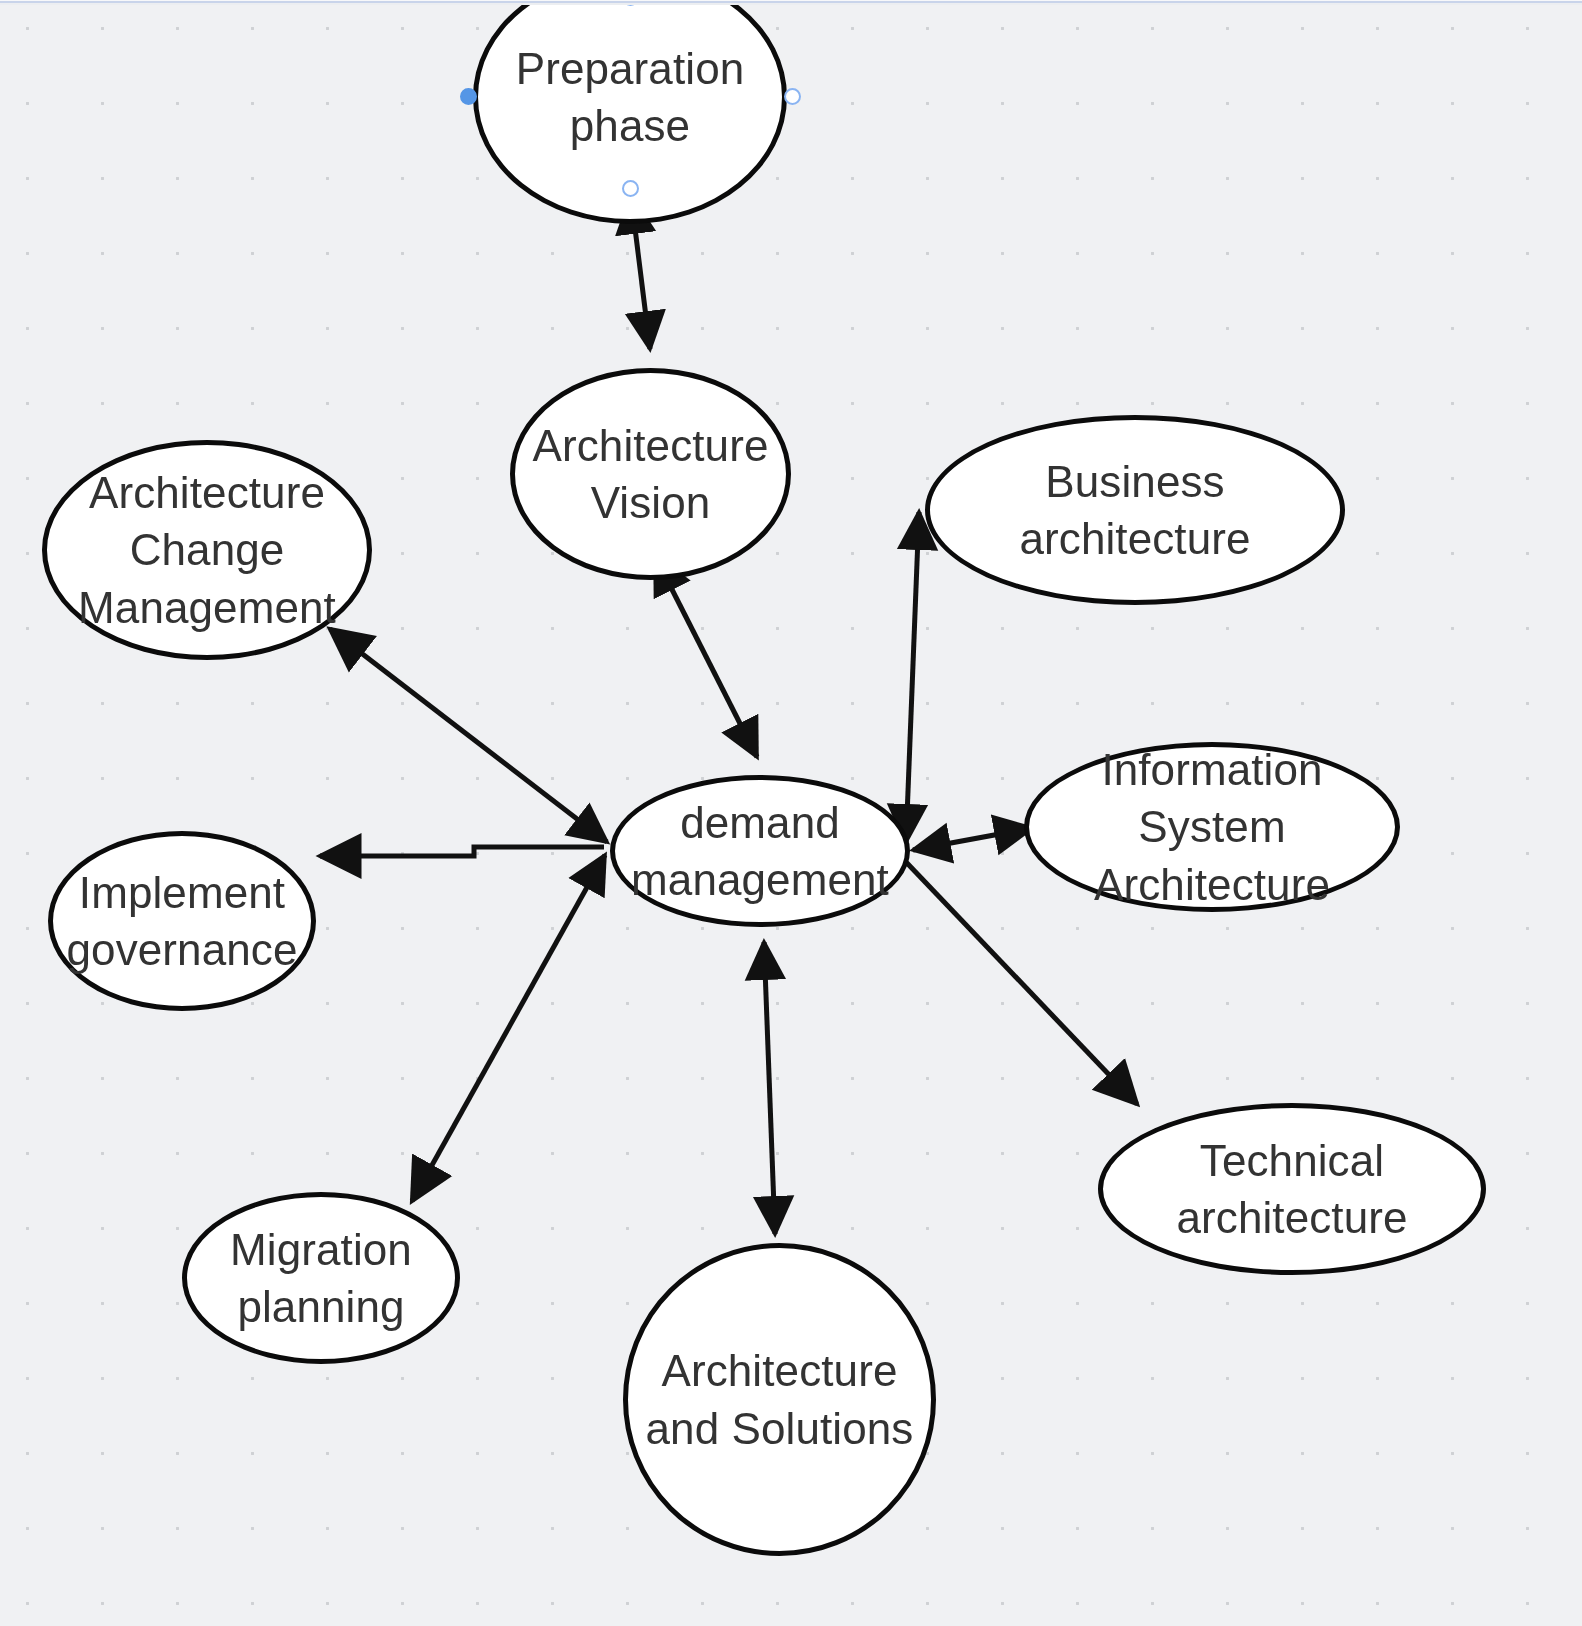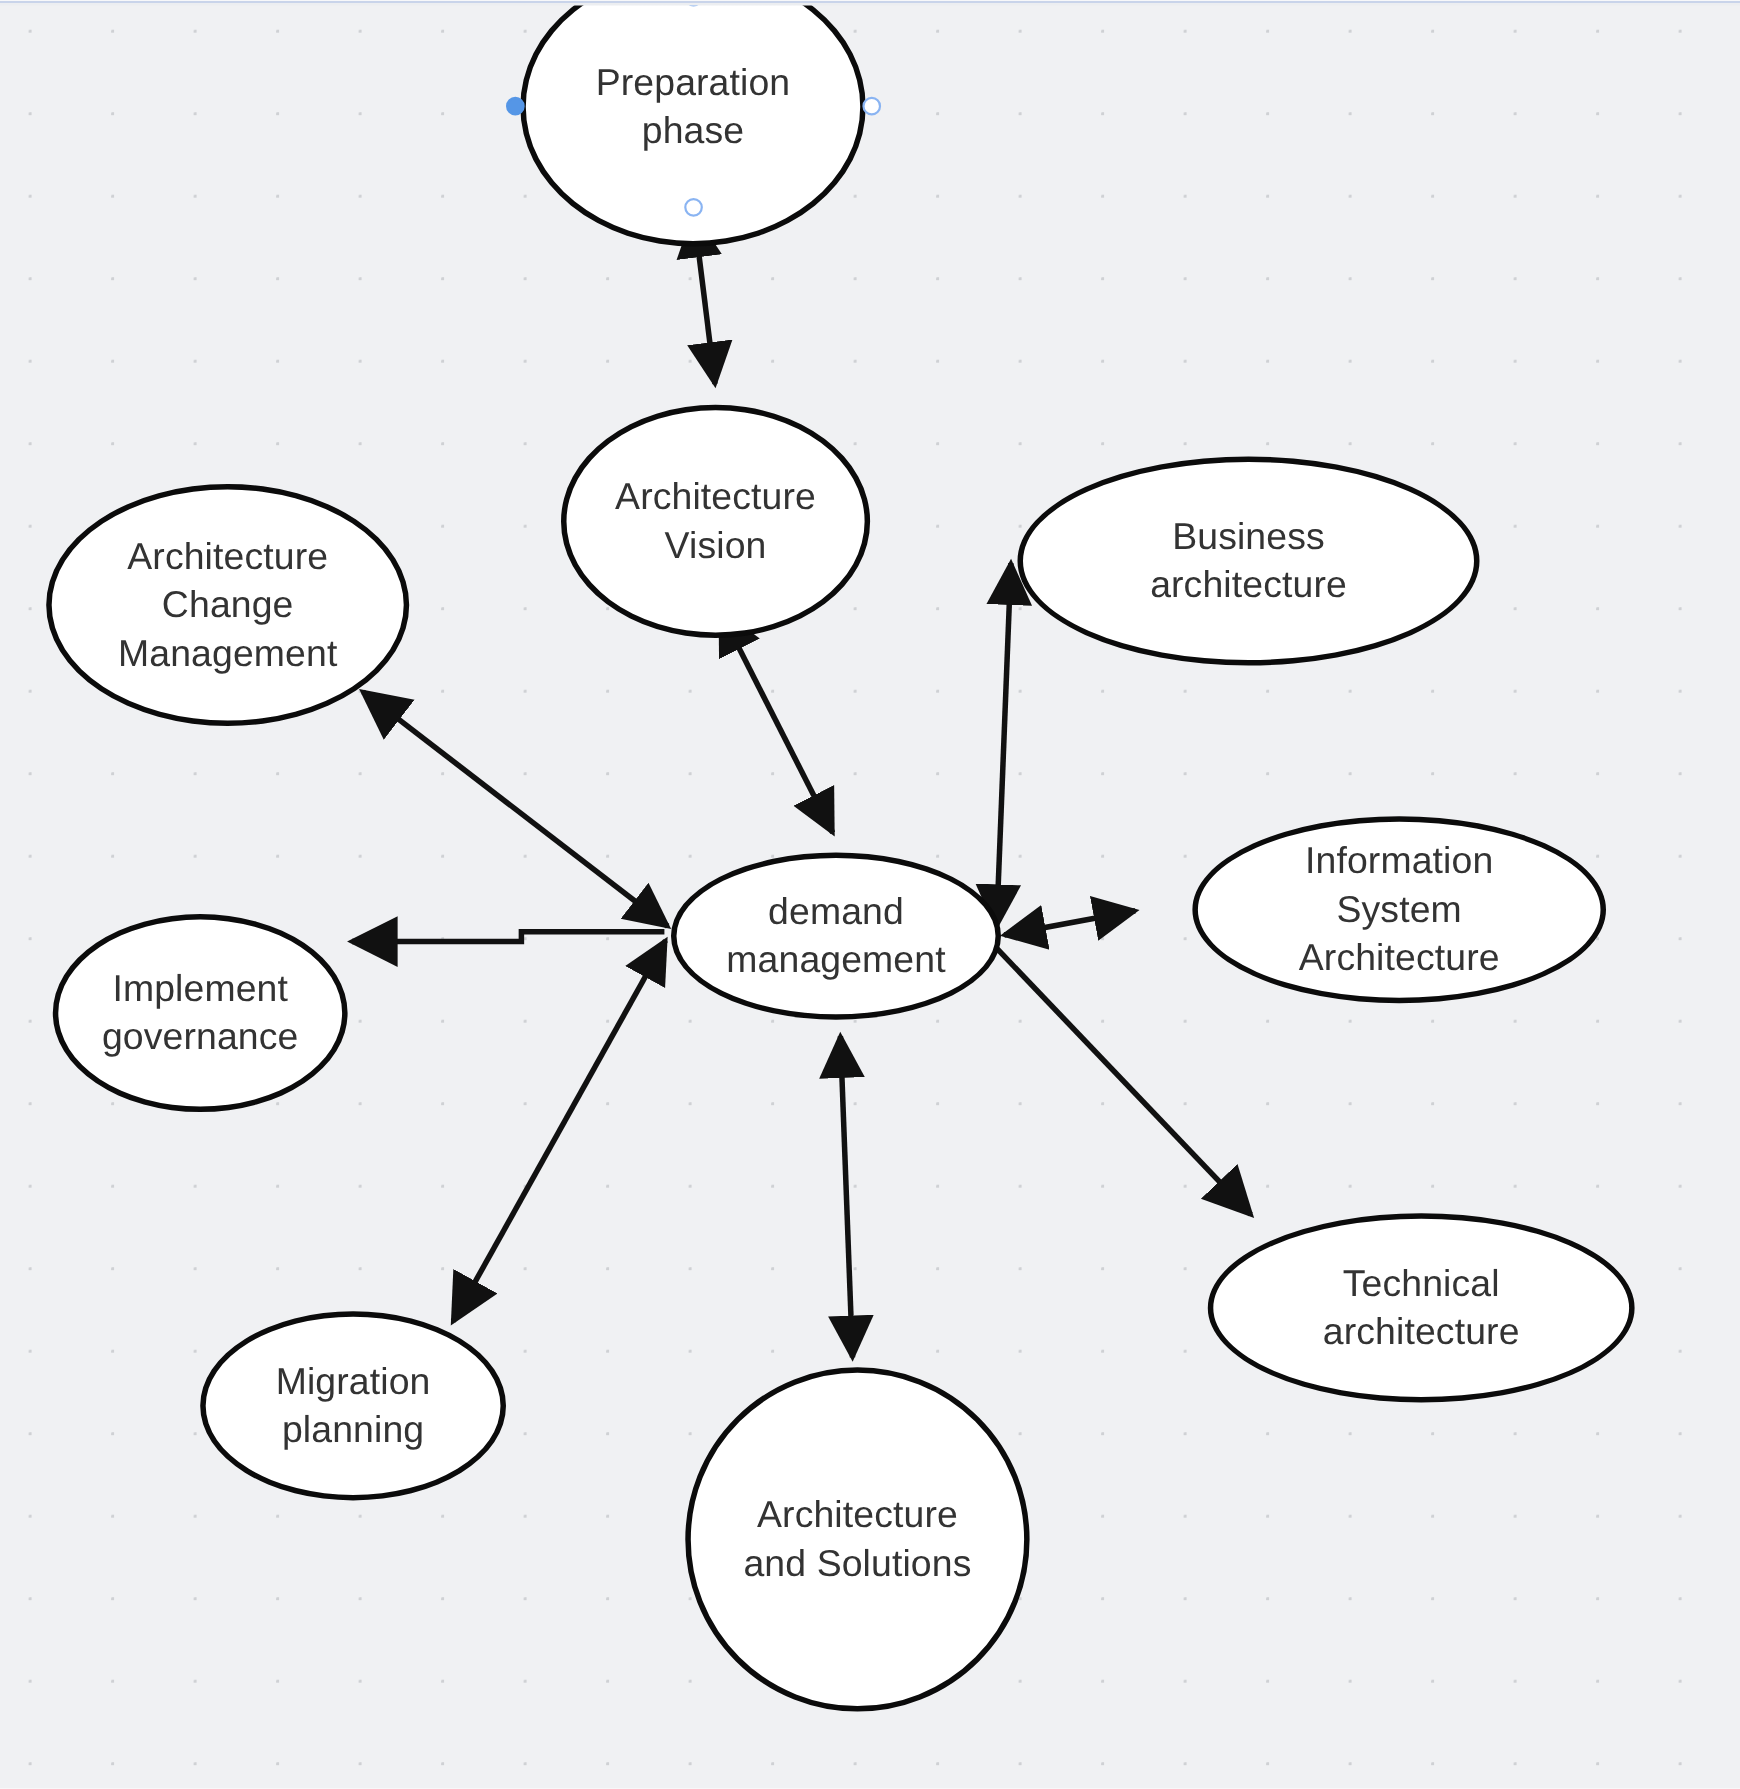--- a/index.html
+++ b/index.html
@@ -51,21 +51,21 @@
     text-align: center;
     color: #333333;
     line-height: 1.30;
     padding: 0 10px;
     font-weight: 400;
     -webkit-font-smoothing: antialiased;
   }
   .node-label {
     display: block;
     white-space: pre-line;
-    font-size: 34px;
+    font-size: 44px;
     letter-spacing: 0.1px;
   }
   .node.selected { z-index: 26; }
   .handle {
     position: absolute;
     width: 17px; height: 17px;
     border-radius: 50%;
     background: #ffffff;
     border: 2.5px solid #8ab4f2;
     z-index: 35;
@@ -161,21 +161,21 @@
   <div class="node" style="left:610px; top:775px; width:300px; height:152px;">
     <span class="node-label">demand
 management</span>
   </div>
 
   <div class="node" style="left:48px; top:831px; width:268px; height:180px;">
     <span class="node-label">Implement
 governance</span>
   </div>
 
-  <div class="node" style="left:1084px; top:742px; width:376px; height:170px;">
+  <div class="node" style="left:1024px; top:742px; width:376px; height:170px;">
     <span class="node-label">Information
 System
 Architecture</span>
   </div>
 
   <div class="node" style="left:1098px; top:1103px; width:388px; height:172px;">
     <span class="node-label">Technical
 architecture</span>
   </div>
 

